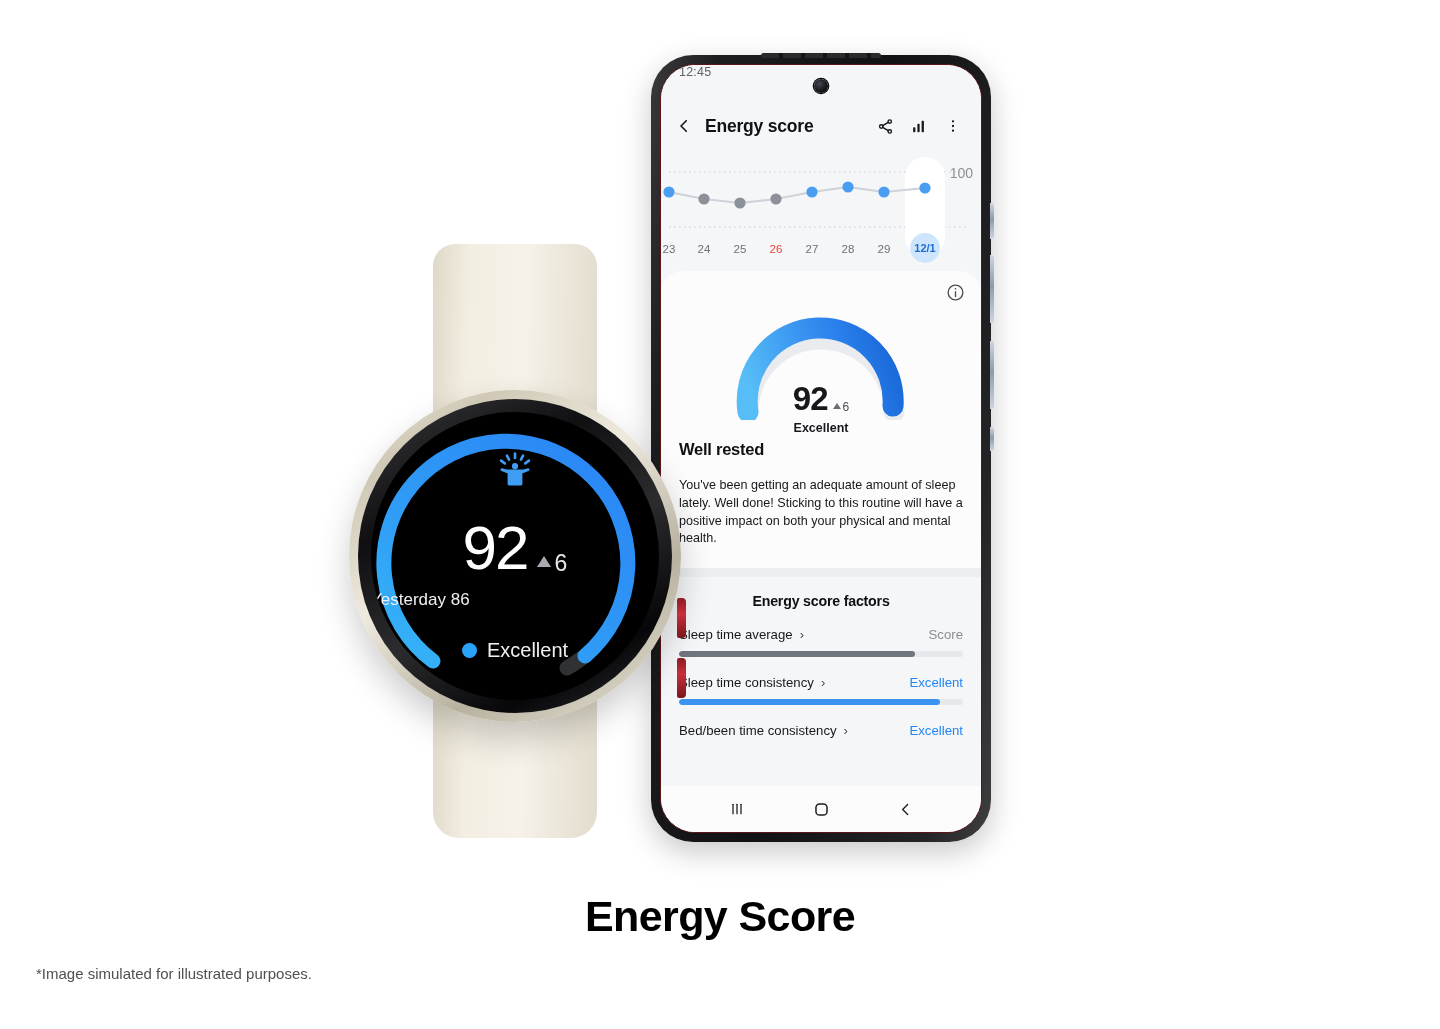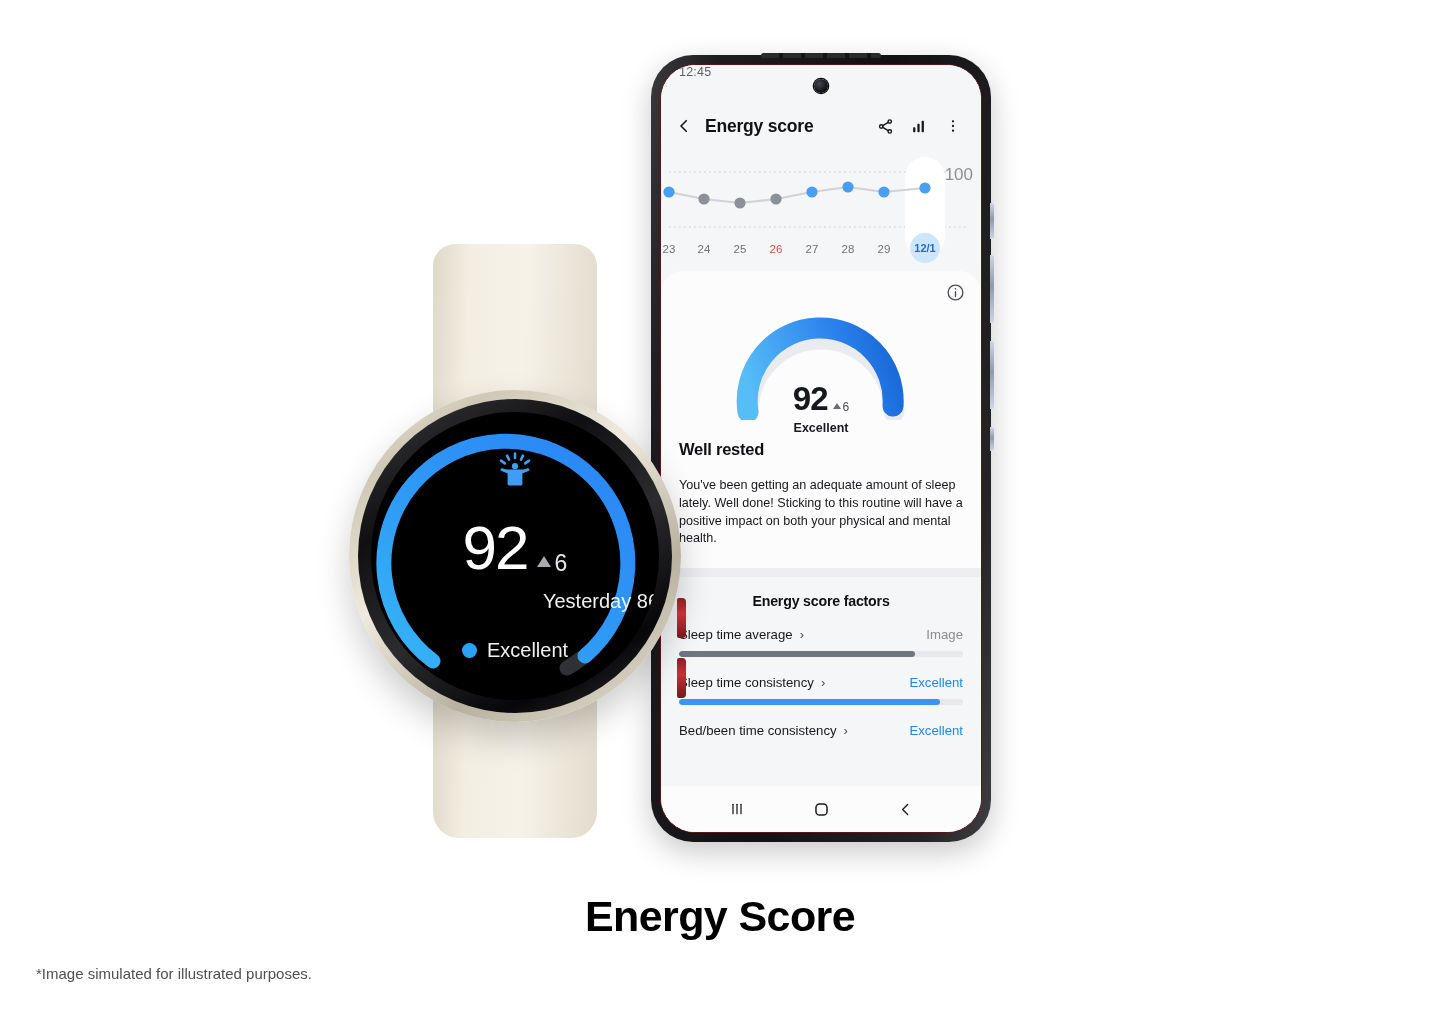--- a/index.html
+++ b/index.html
@@ -60,21 +60,21 @@
   }
   .hdr-back { width: 22px; height: 22px; display: flex; align-items: center; justify-content: center; cursor: pointer; }
   .hdr-title { font-size: 17.5px; font-weight: 700; color: #111214; letter-spacing: -.2px; flex: 1; }
   .hdr-ico { width: 24px; height: 22px; display: flex; align-items: center; justify-content: center; cursor: pointer; }
 
   
   .chart-wrap { position: relative; height: 122px; background: #f5f6f8; }
   .chart-svg { position: absolute; inset: 0; }
   .y-max {
     position: absolute; right: 8px; top: 16px;
-    font-size: 17px; color: #8e9096;
+    font-size: 14px; color: #8e9096;
   }
 
   
   .card {
     background: #fcfcfd; border-radius: 22px 22px 0 0;
     padding: 12px 0 0;
   }
   .info-row { display: flex; justify-content: flex-end; padding: 0 16px; }
   .info-ico { width: 19px; height: 19px; cursor: pointer; }
 
@@ -160,22 +160,22 @@
     position: absolute; left: 0; right: 0; top: 105px;
     display: flex; align-items: baseline; justify-content: center; gap: 9px;
   }
   .w-num { font-size: 62px; font-weight: 400; color: #fff; letter-spacing: -2px; line-height: 1; }
   .w-delta { font-size: 23px; color: #e6e7ea; display: flex; align-items: center; gap: 4px; }
   .w-tri {
     width: 0; height: 0; border-left: 7px solid transparent; border-right: 7px solid transparent;
     border-bottom: 11px solid #a9abb0; display: inline-block; position: relative; top: -2px;
   }
   .w-yesterday {
-    position: absolute; left: 0; right: 0; top: 178px; text-align: right;
-    font-size: 20px; color: #f0f0f2;
+    position: absolute; left: 0; right: 0; top: 178px; text-align: left;
+    font-size: 17px; color: #f0f0f2;
   }
   .w-status {
     position: absolute; left: 0; right: 0; top: 227px;
     display: flex; align-items: center; justify-content: center; gap: 10px;
   }
   .w-dot { width: 15px; height: 15px; border-radius: 50%; background: #29a3f7; }
   .w-status-label { font-size: 20px; color: #f0f0f2; }
 
   
   .caption {
@@ -318,21 +318,21 @@
 
       <div class="factors">
         <div class="factors-title">Energy score factors</div>
 
         <div class="factor">
           <div class="factor-head">
             <span class="factor-name">
               <span>Sleep time average</span>
               <span class="chev">›</span>
             </span>
-            <span class="factor-val v-good">Image</span>
+            <span class="factor-val v-good">Score</span>
           </div>
           <div class="track">
             <div class="fill" style="width:83%;background:#70757e"></div>
           </div>
         </div>
 
         <div class="factor">
           <div class="factor-head">
             <span class="factor-name">
               <span>Sleep time consistency</span>

